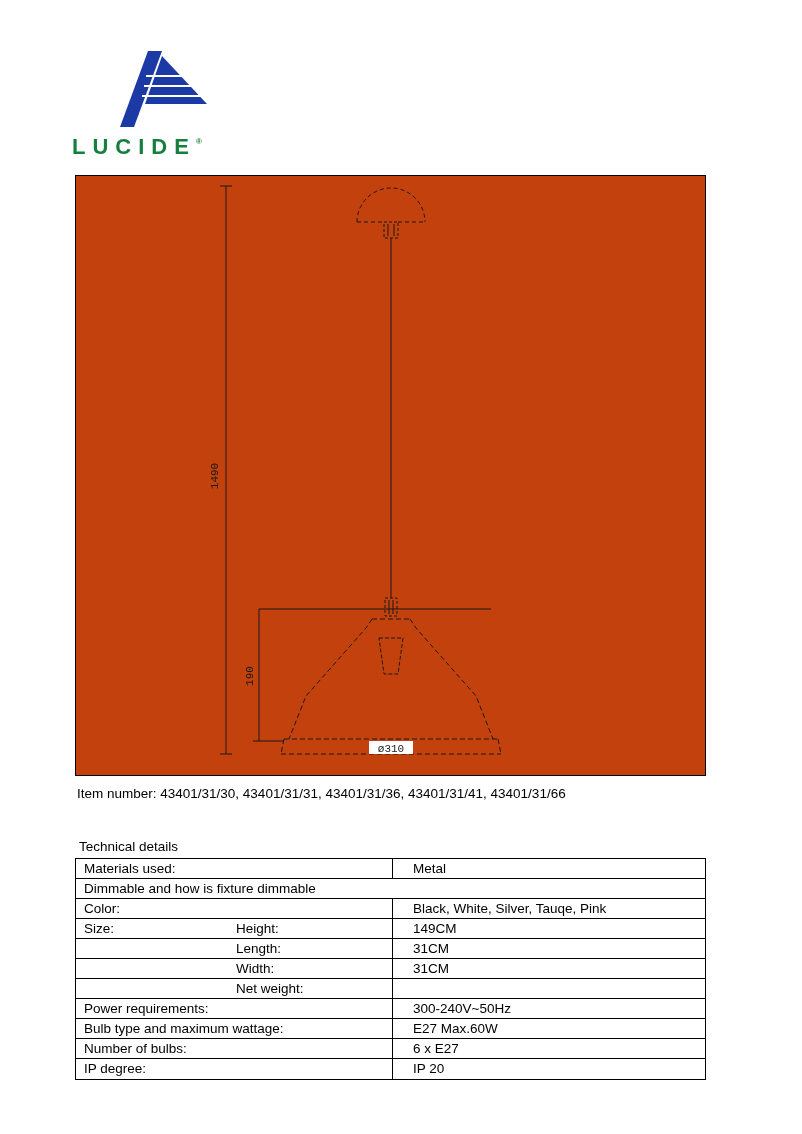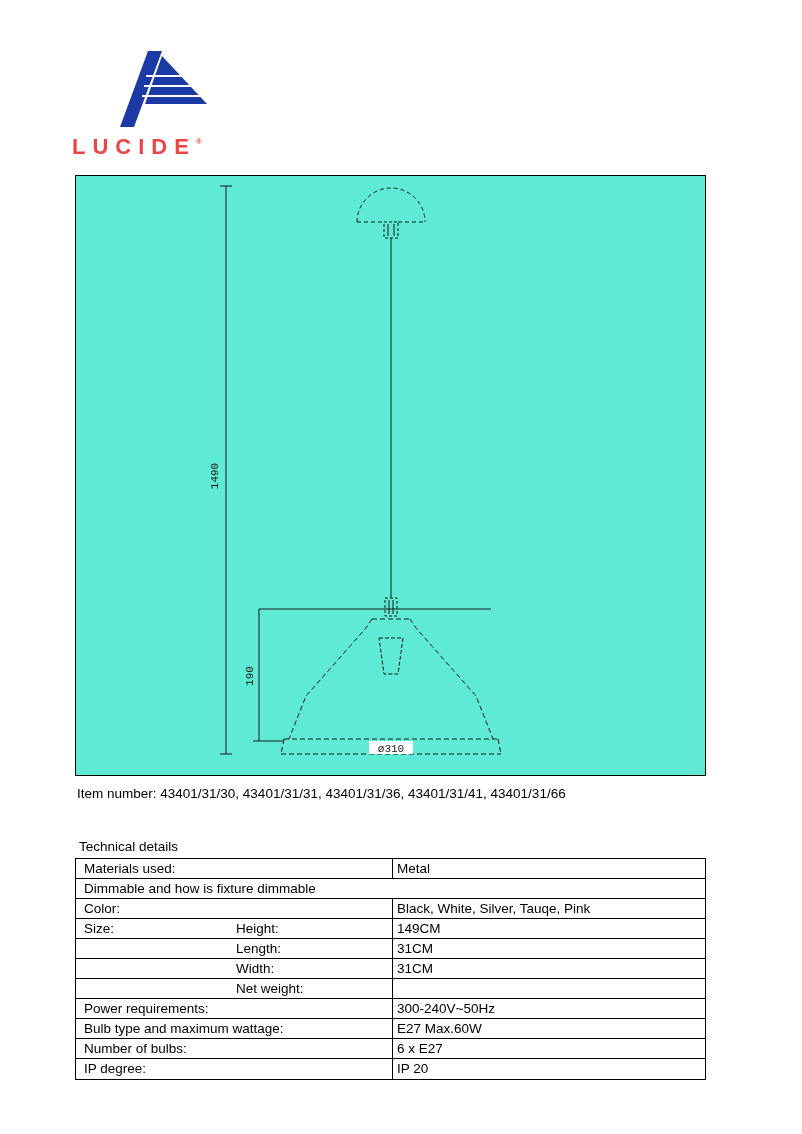--- a/index.html
+++ b/index.html
@@ -12,31 +12,31 @@
     overflow: hidden;
   }
 
   
   .logo { position: absolute; left: 72px; top: 48px; width: 160px; }
   .logo-mark { display: block; margin-left: 40px; }
   .logo-text {
     margin-top: 4px;
     font-size: 22px; font-weight: bold;
     letter-spacing: 7px;
-    color: #ef4444;
+    color: #15803d;
     white-space: nowrap;
   }
   .logo-reg { font-size: 8px; vertical-align: 10px; letter-spacing: 0; }
 
   
   .drawing-box {
     position: absolute; left: 75px; top: 175px;
     width: 631px; height: 601px;
     border: 1px solid #000;
-    background: #5eead4;
+    background: #c2410c;
   }
   .drawing-box svg { display: block; }
   .dimtext {
     font-family: "Liberation Mono", monospace;
     font-size: 11px;
     fill: #1a1a1a;
   }
 
   
   .item-number {
@@ -59,21 +59,21 @@
   .trow:last-child { border-bottom: none; }
   .tcell-left {
     width: 316px; position: relative;
     padding-left: 8px; line-height: 19px;
     white-space: nowrap; overflow: hidden;
   }
   .trow.span .tcell-left { width: 100%; }
   .tcell-left .sub { position: absolute; left: 160px; top: 0; }
   .tcell-right {
     flex: 1; border-left: 1px solid #000;
-    padding-left: 4px; line-height: 19px;
+    padding-left: 20px; line-height: 19px;
     white-space: nowrap; overflow: hidden;
   }
 </style>
 </head>
 <body>
 
 <div class="logo">
   <svg class="logo-mark" width="100" height="82" viewBox="0 0 100 82">
     <polygon points="36,3 50,3 22,79 8,79" fill="#1c3aa5"></polygon>
     <polygon points="50,8 95,56 33,56" fill="#1c3aa5"></polygon>

